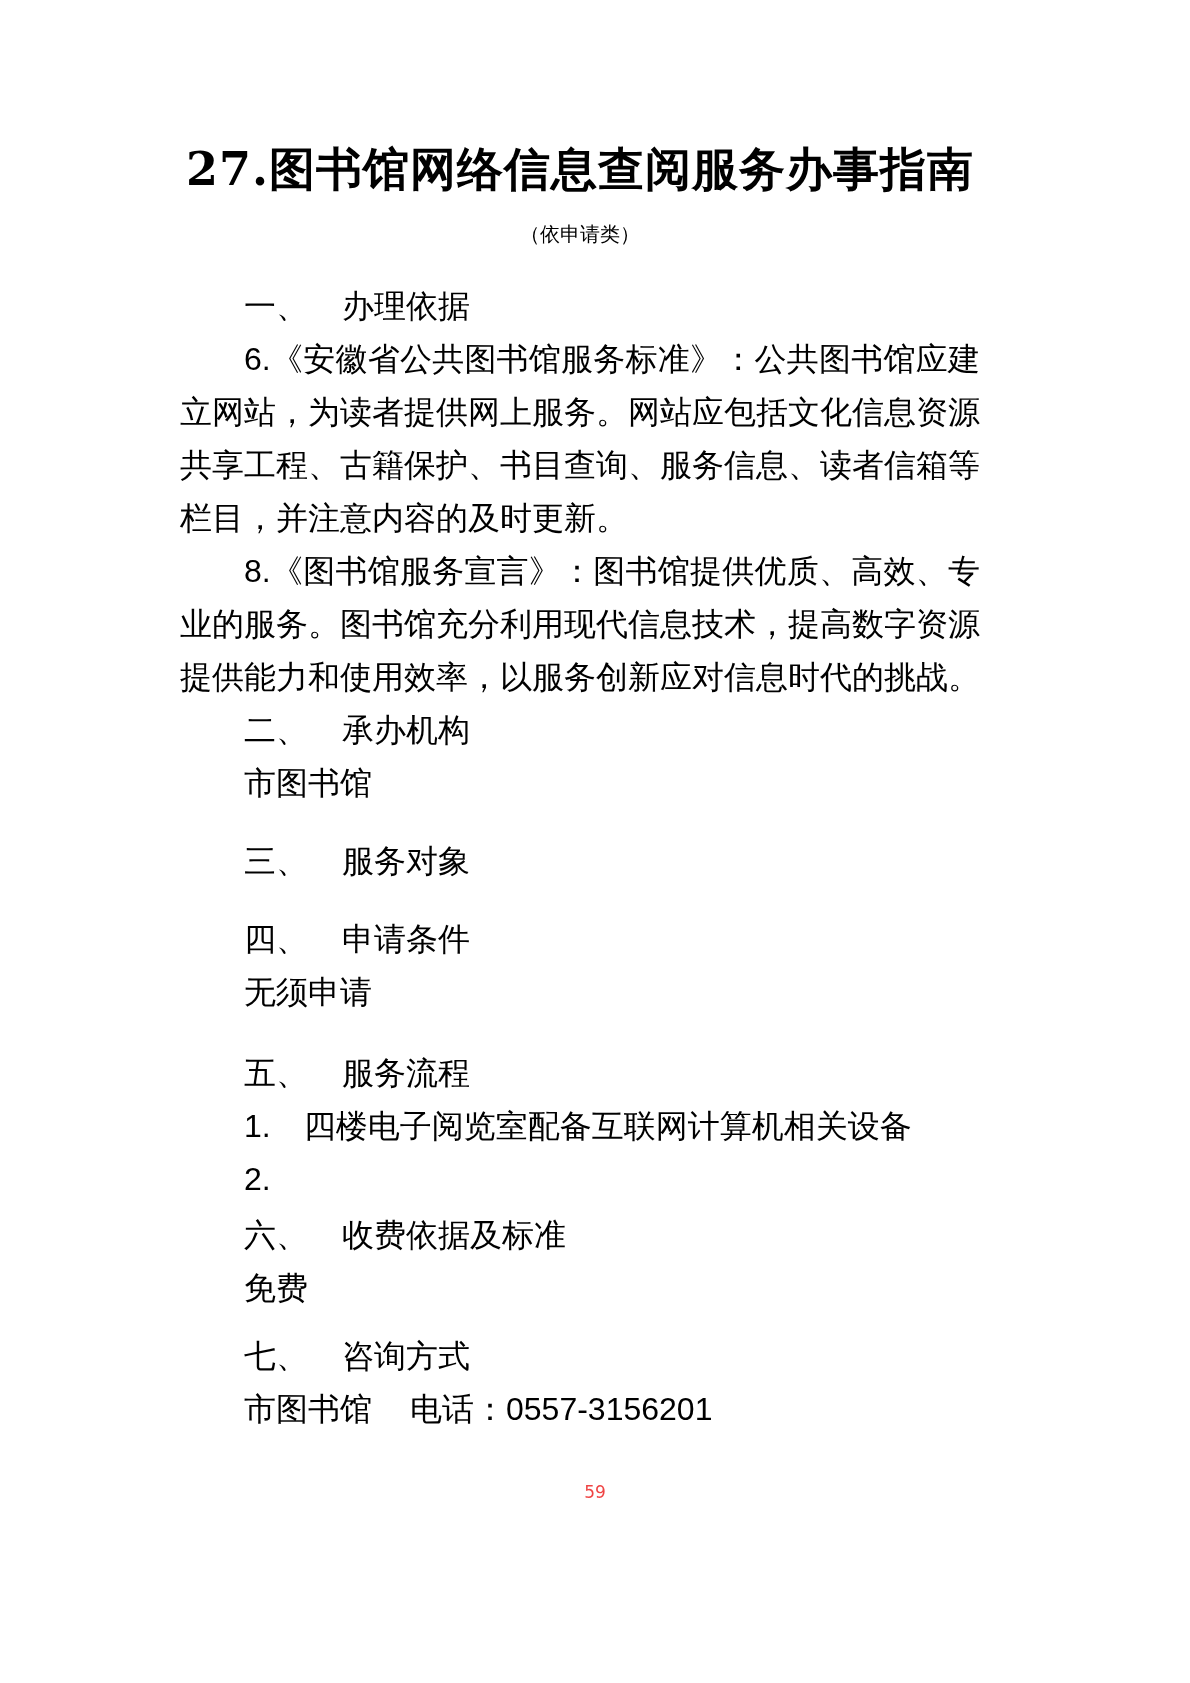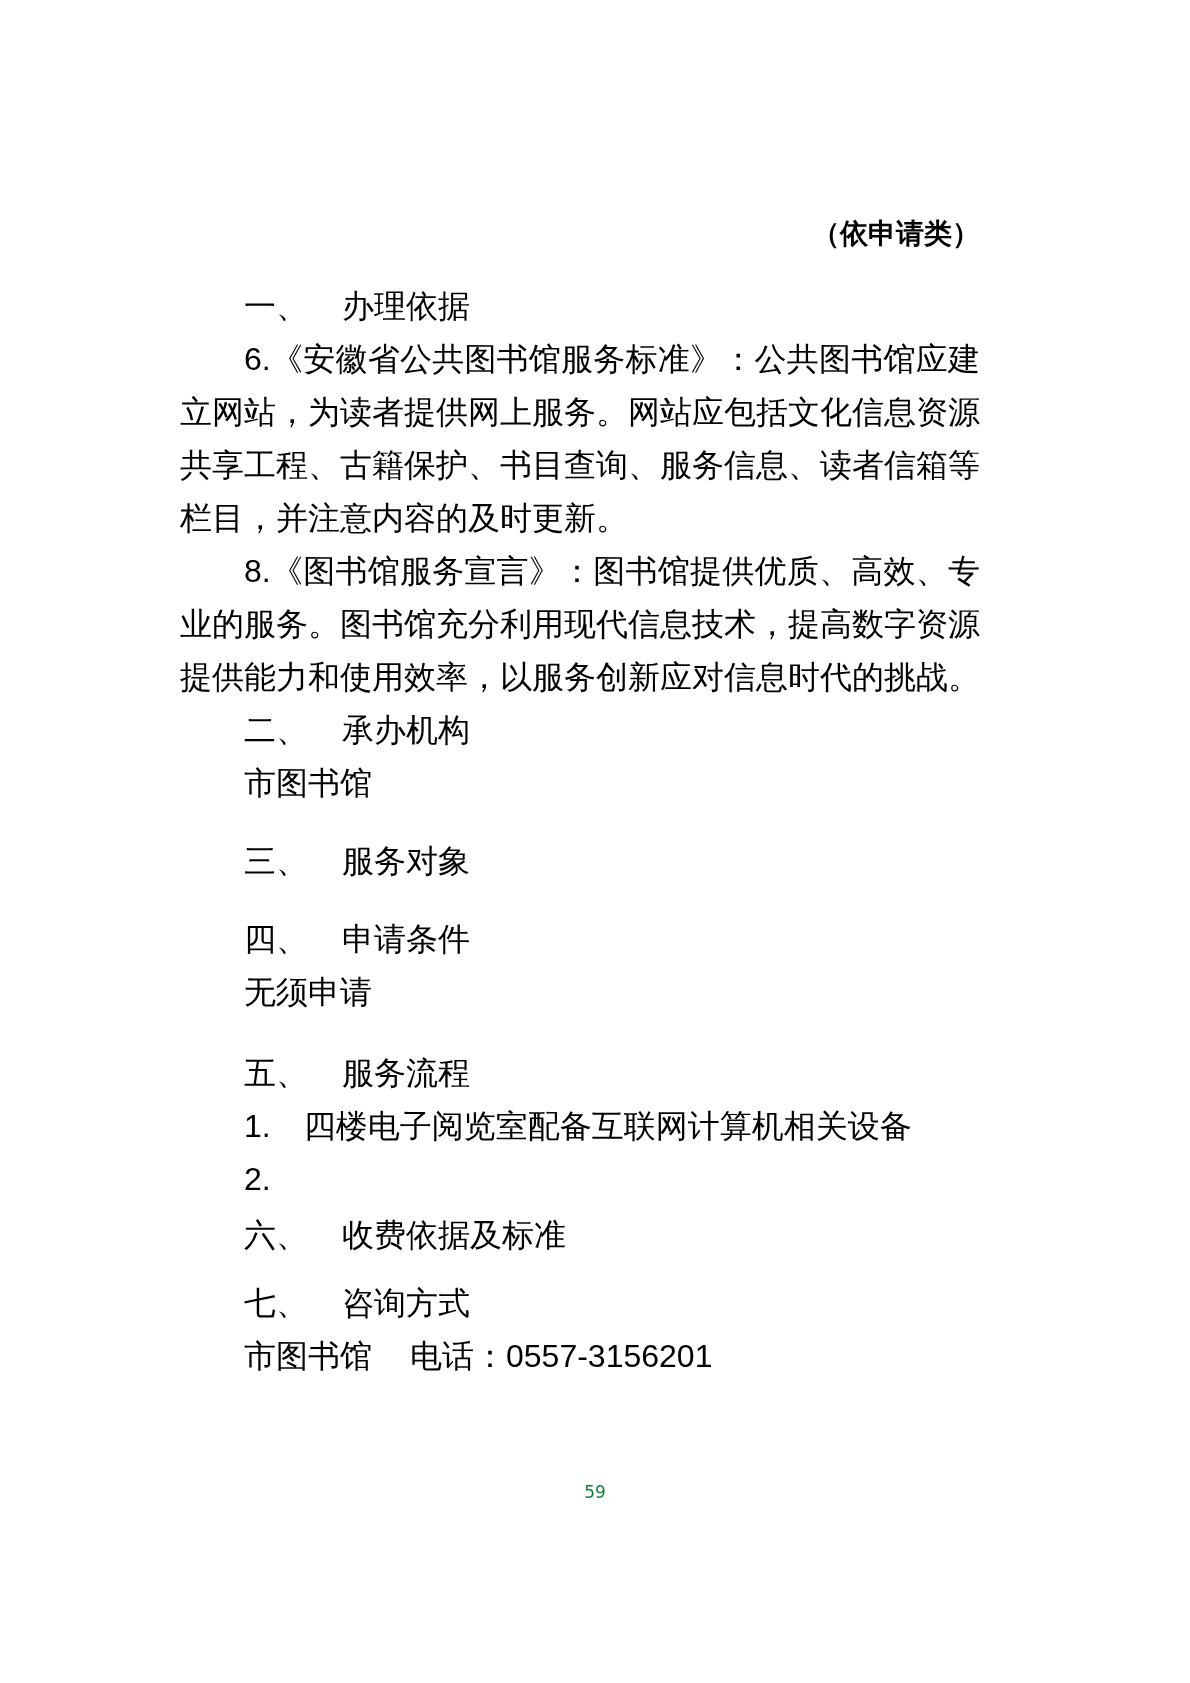--- a/index.html
+++ b/index.html
@@ -24,24 +24,23 @@
     font-size: 46px;
     line-height: 58px;
     letter-spacing: 1px;
     white-space: nowrap;
   }
   .doc-subtitle {
     position: absolute;
     top: 215px;
     left: 180px;
     width: 800px;
-    text-align: right;
-    font-size: 28px;
+    text-align: center;
+    font-size: 20px;
     line-height: 38px;
-    font-weight: bold;
   }
   .content {
     position: absolute;
     top: 280px;
     left: 180px;
     width: 800px;
     font-size: 32px;
     line-height: 53px;
   }
   .heading {
@@ -76,28 +75,29 @@
   .sec-6 { margin-top: 3px; }
   .sec-7 { margin-top: 15px; }
   .page-number {
     position: absolute;
     top: 1482px;
     left: 0;
     width: 1190px;
     text-align: center;
     font-family: "DejaVu Sans", sans-serif;
     font-size: 17px;
-    color: #15803d;
+    color: #ef4444;
   }
 </style>
 </head>
 <body>
 
 <div class="page">
 
+  <h1 class="doc-title">27.图书馆网络信息查阅服务办事指南</h1>
 
   <div class="doc-subtitle">（依申请类）</div>
 
   <div class="content">
 
     <section class="sec-1">
       <div class="heading">
         <span>一、</span>
         <span>办理依据</span>
       </div>
@@ -140,20 +140,21 @@
       <div class="list-item">
         <span>2.</span>
       </div>
     </section>
 
     <section class="sec-6">
       <div class="heading">
         <span>六、</span>
         <span>收费依据及标准</span>
       </div>
+      <div class="plain-line">免费</div>
     </section>
 
     <section class="sec-7">
       <div class="heading">
         <span>七、</span>
         <span>咨询方式</span>
       </div>
       <div class="contact-line">
         <span>市图书馆</span>
         <span>电话：0557-3156201</span>

